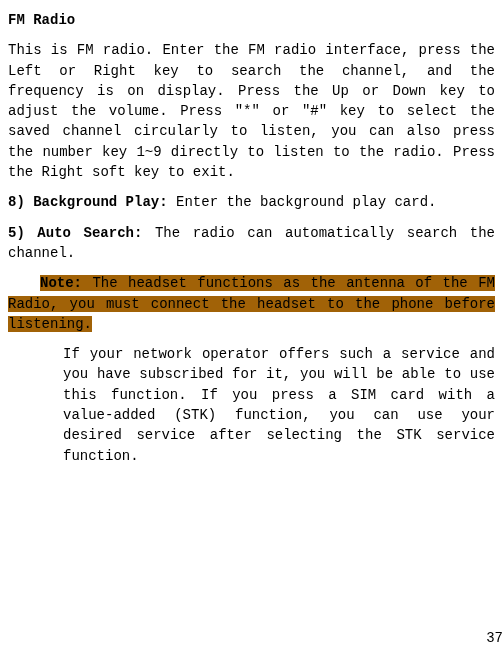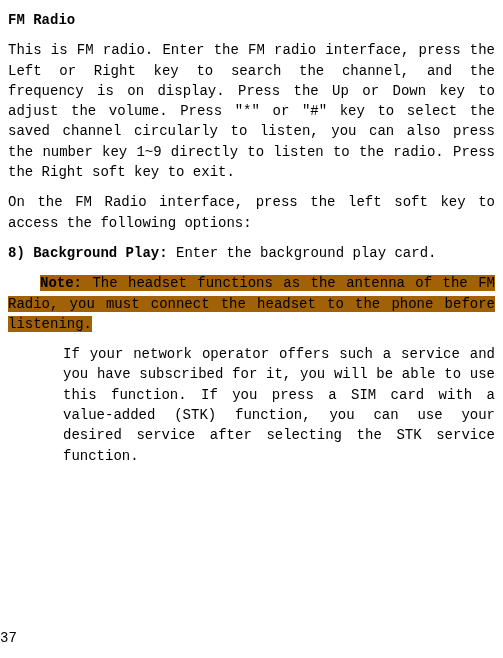--- a/index.html
+++ b/index.html
@@ -37,42 +37,44 @@
   }
   .indent-block {
     padding-left: 55px;
     margin-bottom: 10px;
   }
   .page-num {
     position: absolute;
     bottom: 10px;
     left: 0;
     width: 100%;
-    text-align: left;
+    text-align: right;
     font-size: 14px;
   }
 </style>
 </head>
 <body>
 
 <div class="content">
 
   <div class="heading">FM Radio</div>
 
   <div class="para">This is FM radio. Enter the FM radio interface, press the Left or Right key to search the channel, and the frequency is on display. Press the Up or Down key to adjust the volume. Press "*" or "#" key to select the saved channel circularly to listen, you can also press the number key 1~9 directly to listen to the radio. Press the Right soft key to exit.</div>
 
-  <div class="para">On the FM Radio interface, press the left soft key to access the following options:</div>
 
   <div class="para">
     <span class="bold-run">8) Background Play: </span><span>Enter the background play card.</span>
   </div>
 
 
 
 
+  <div class="para">
+    <span class="bold-run">5) Auto Search: </span><span>The radio can automatically search the channel.</span>
+  </div>
 
   <div class="note-para">
     <span class="highlight"><span class="bold-run">Note:</span><span> The headset functions as the antenna of the FM Radio, you must connect the headset to the phone before listening.</span></span>
   </div>
 
 
   <div class="indent-block">If your network operator offers such a service and you have subscribed for it, you will be able to use this function. If you press a SIM card with a value-added (STK) function, you can use your desired service after selecting the STK service function.</div>
 
 </div>
 

